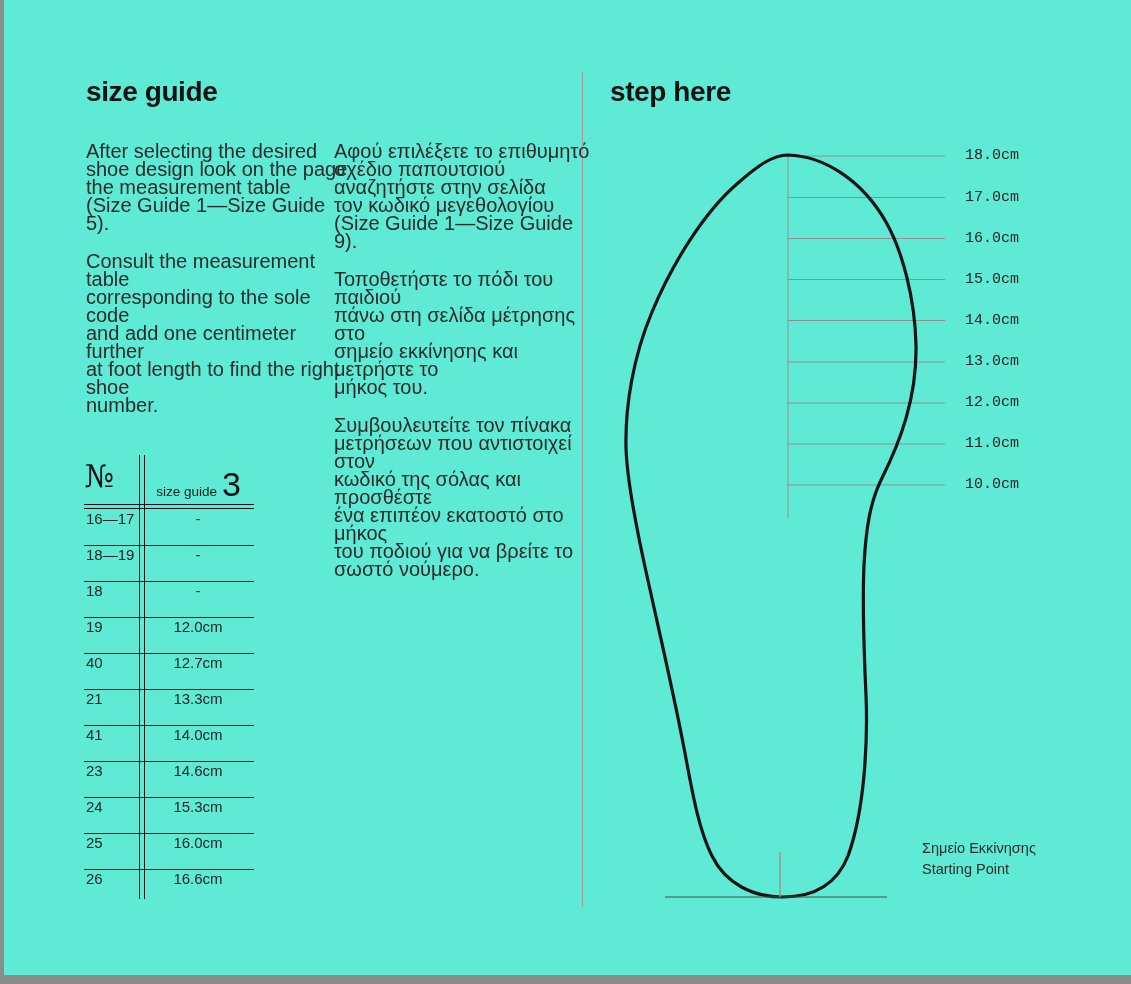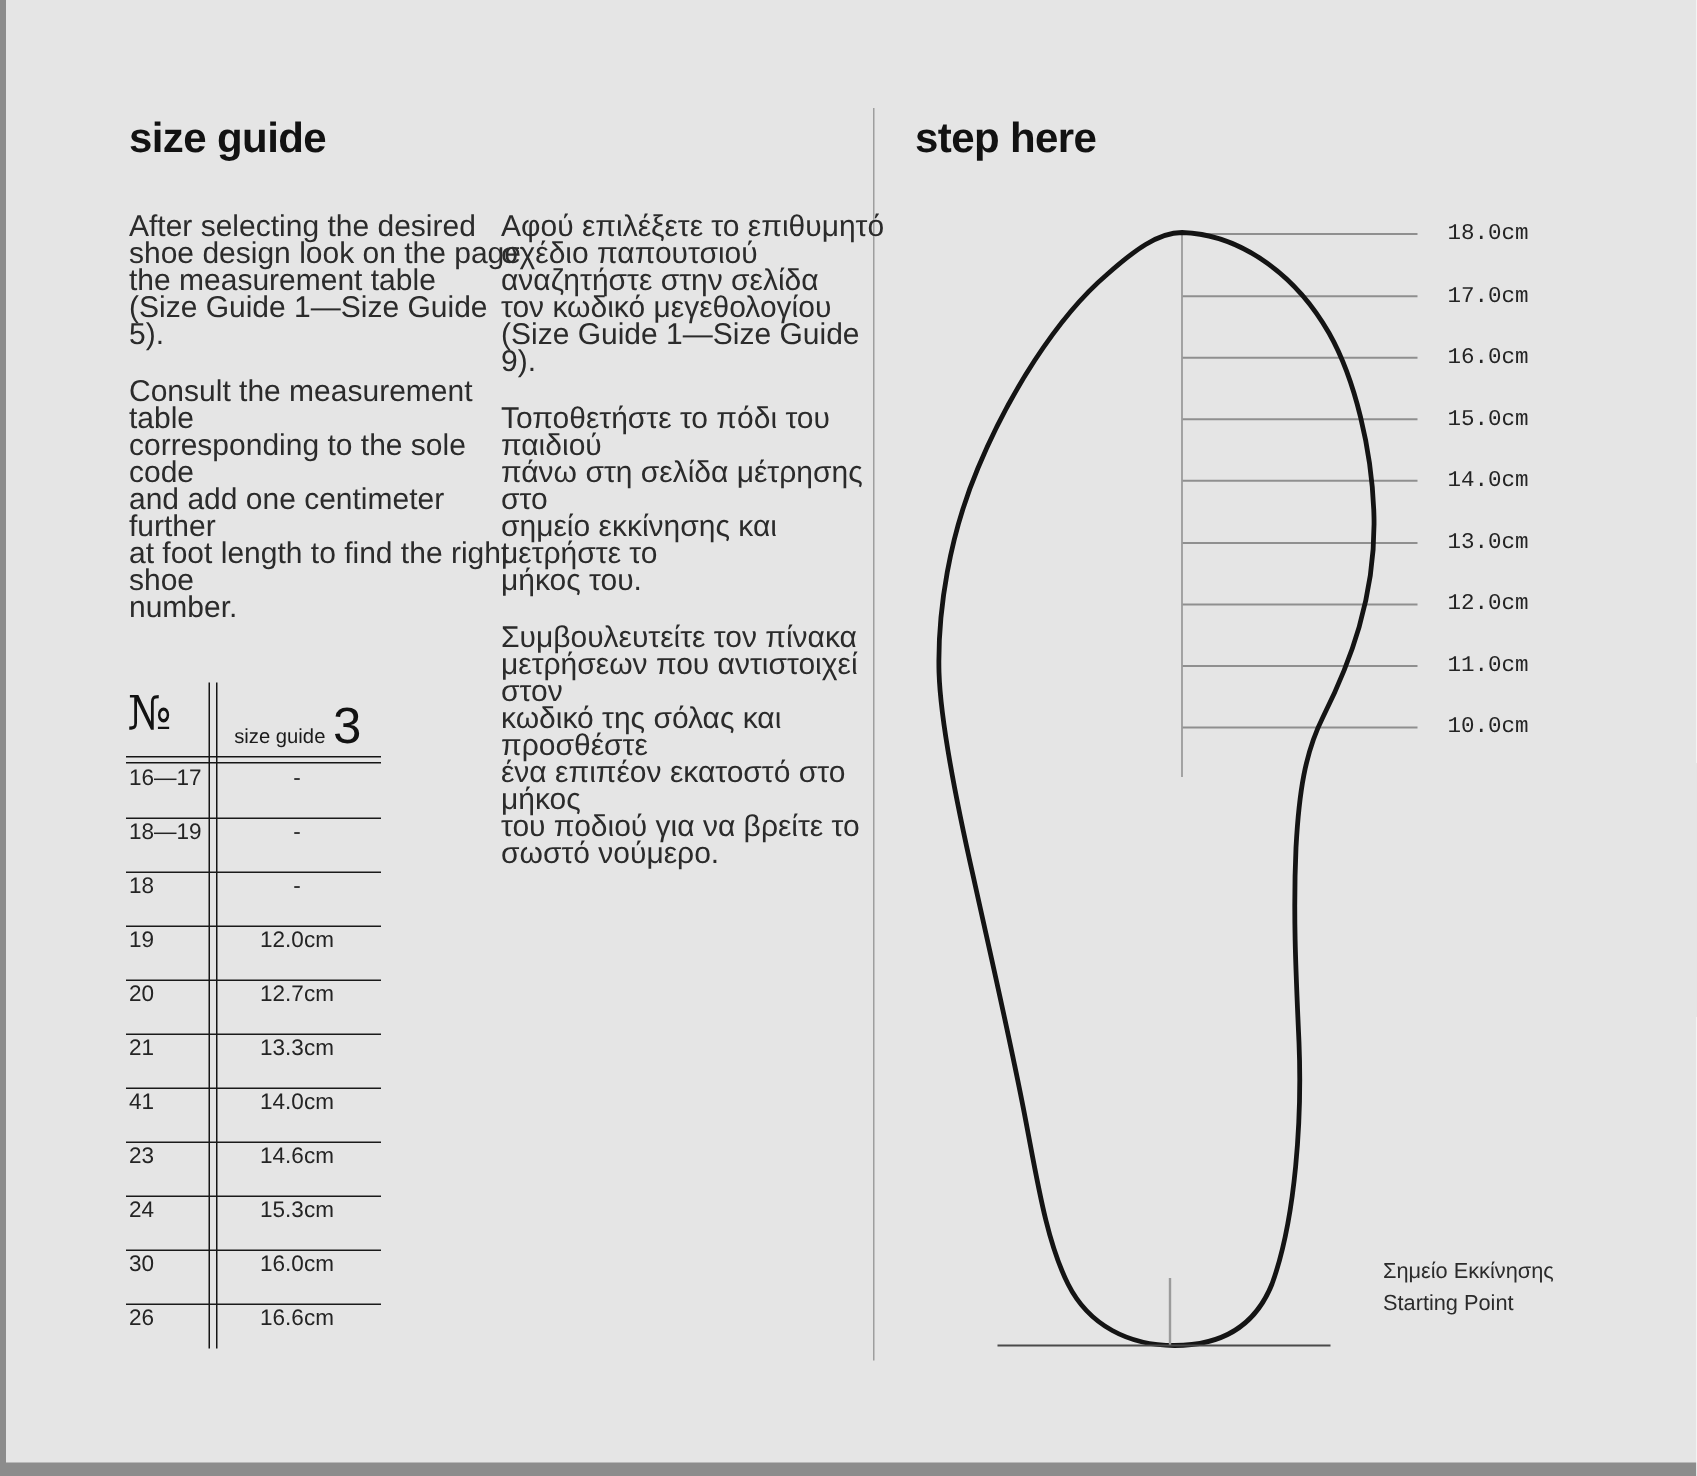--- a/index.html
+++ b/index.html
@@ -1,19 +1,19 @@
 <!DOCTYPE html>
 <html><head>
 <meta charset="utf-8">
 <style>
   html,body{margin:0;padding:0;background:#ffffff;}
   .screen{
     position:relative;
     width:1131px;height:984px;
-    background:#e5e5e5;
+    background:#5eead4;
     font-family:"Liberation Sans", sans-serif;
     color:#1d1d1d;
     overflow:hidden;
   }
   .edge-left{position:absolute;left:0;top:0;width:4px;height:984px;background:#8c8c8c;}
   .bottom-bar{position:absolute;left:0;top:975px;width:1131px;height:9px;background:#8c8c8c;}
   .divider{position:absolute;left:582px;top:72px;width:1px;height:835px;background:#9e9e9e;}
 
   .h1{
     position:absolute;
@@ -131,41 +131,41 @@
         </div>
       <div class="trow">
           <span class="cell-no">18</span>
           <span class="cell-val">-</span>
         </div>
       <div class="trow">
           <span class="cell-no">19</span>
           <span class="cell-val">12.0cm</span>
         </div>
       <div class="trow">
-          <span class="cell-no">20</span>
+          <span class="cell-no">40</span>
           <span class="cell-val">12.7cm</span>
         </div>
       <div class="trow">
           <span class="cell-no">21</span>
           <span class="cell-val">13.3cm</span>
         </div>
       <div class="trow">
           <span class="cell-no">41</span>
           <span class="cell-val">14.0cm</span>
         </div>
       <div class="trow">
           <span class="cell-no">23</span>
           <span class="cell-val">14.6cm</span>
         </div>
       <div class="trow">
           <span class="cell-no">24</span>
           <span class="cell-val">15.3cm</span>
         </div>
       <div class="trow">
-          <span class="cell-no">30</span>
+          <span class="cell-no">25</span>
           <span class="cell-val">16.0cm</span>
         </div>
       <div class="trow">
           <span class="cell-no">26</span>
           <span class="cell-val">16.6cm</span>
         </div>
     </div>
   </div>
 
   <svg class="foot-svg" width="377" height="780" viewBox="583 130 377 780" xmlns="http://www.w3.org/2000/svg">

